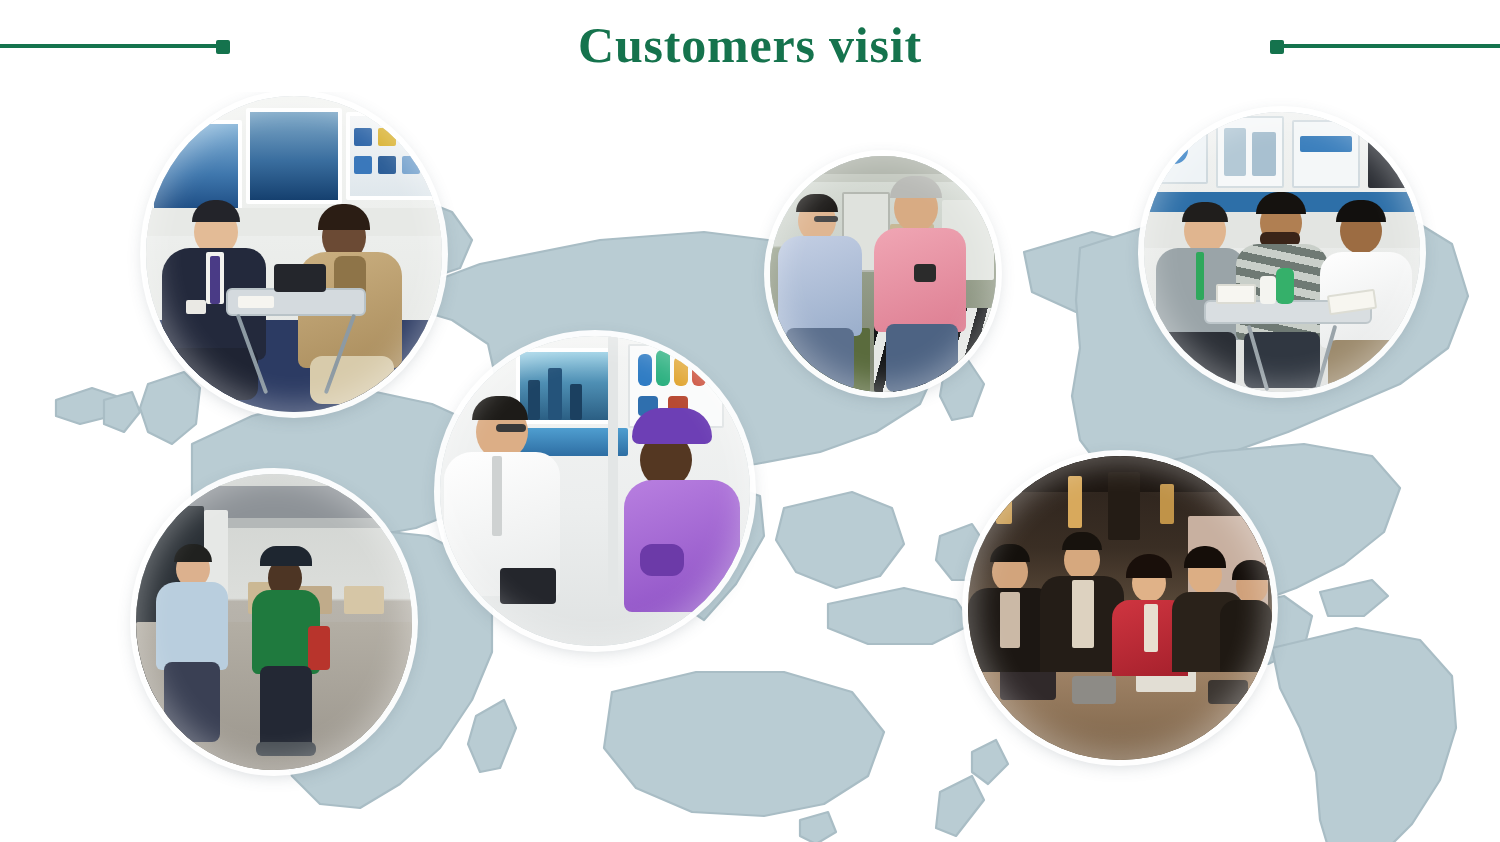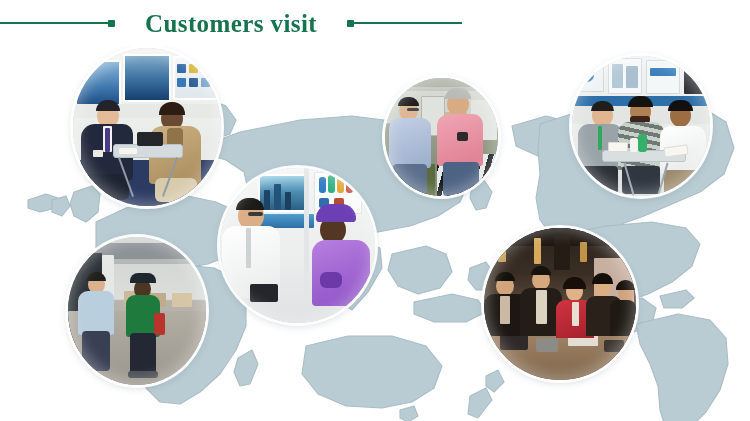--- a/index.html
+++ b/index.html
@@ -15,21 +15,21 @@
     font-family: "Liberation Sans", sans-serif;
   }
 
   
   #header {
     position: absolute;
     left: 0; top: 0;
     width: 750px; height: 46px;
     display: flex;
     align-items: center;
-    justify-content: flex-start;
+    justify-content: space-between;
     gap: 0px;
     background: #ffffff;
     z-index: 40;
   }
   .deco {
     display: flex;
     align-items: center;
     height: 12px;
   }
   .deco-line {

